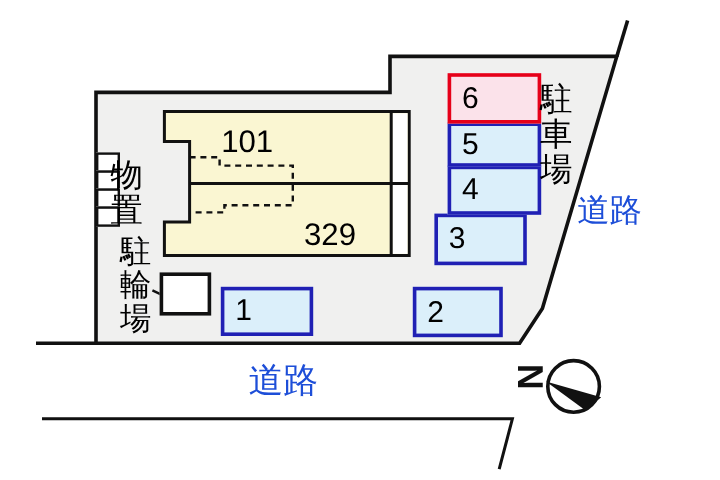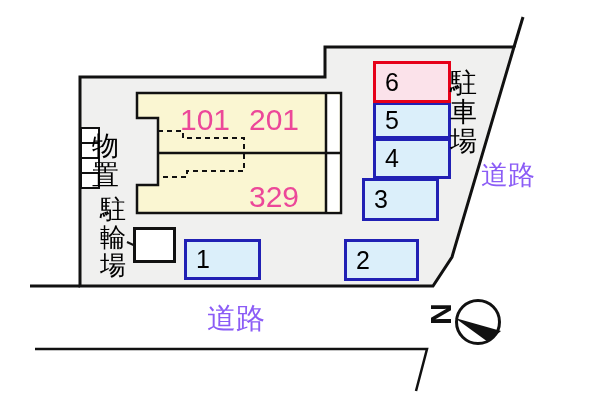--- a/index.html
+++ b/index.html
@@ -17,30 +17,30 @@
     display:flex;align-items:center;
     font-size:25px;line-height:1;color:#000;
   }
   .space .num{padding-left:9px;}
   .space.red{background:#fbe2ea;border-color:#e60019;}
   
   .whitebox{position:absolute;box-sizing:border-box;background:#ffffff;border:2px solid #111;}
   .bikebox{border-width:3px;}
   
   .room{
-    position:absolute;width:52px;
-    font-size:30px;line-height:1;color:#ec4899;
+    position:absolute;width:52px;text-align:center;
+    font-size:26px;line-height:1;color:#000000;
   }
   
   .vlabel{
     position:absolute;text-align:center;
     font-size:26px;line-height:1.07;color:#000;white-space:nowrap;
   }
   .vlabel div{width:1em;margin:0 auto;}
-  .hlabel{position:absolute;font-size:27px;line-height:1;color:#8b5cf6;white-space:nowrap;}
+  .hlabel{position:absolute;font-size:27px;line-height:1;color:#1d4ed8;white-space:nowrap;}
   .road-bottom{font-size:29px;}
   .north-n{
     position:absolute;font-size:30px;font-weight:bold;line-height:1;
     transform:rotate(90deg);transform-origin:center center;
   }
 </style>
 </head>
 <body>
 
 <div class="stage">
@@ -88,21 +88,20 @@
     <span class="num">4</span>
   </div>
   <div class="space" style="left:373px;top:102px;width:78px;height:37px;">
     <span class="num">5</span>
   </div>
   <div class="space red" style="left:373px;top:61px;width:78px;height:42px;">
     <span class="num">6</span>
   </div>
 
   <div class="room" style="left:180px;top:105px;">101</div>
-  <div class="room" style="left:249px;top:105px;">201</div>
   <div class="room" style="left:249px;top:182px;">329</div>
 
   <div class="vlabel" style="left:92px;top:132px;font-size:27px;">
       <div>物</div>
       <div>置</div>
     </div>
   <div class="vlabel" style="left:100px;top:196px;">
       <div>駐</div>
       <div>輪</div>
       <div>場</div>

